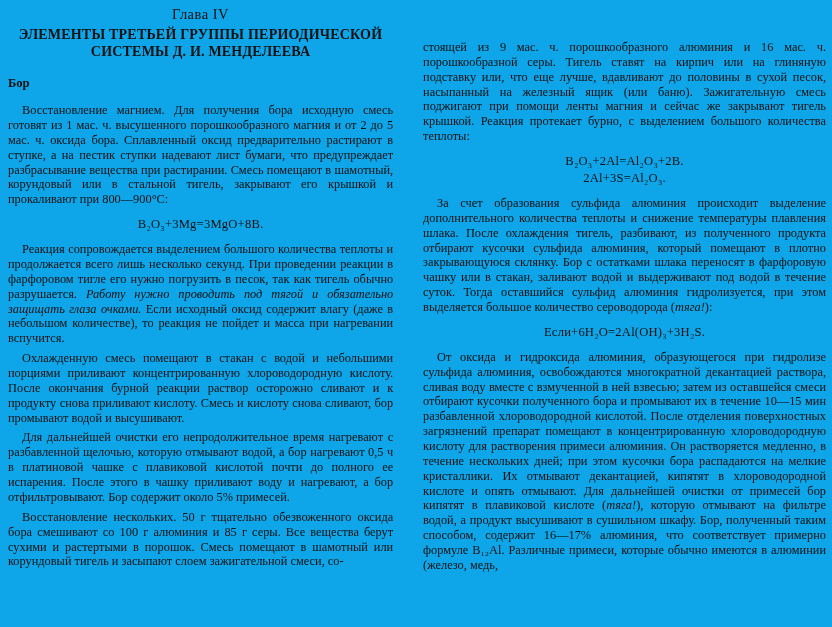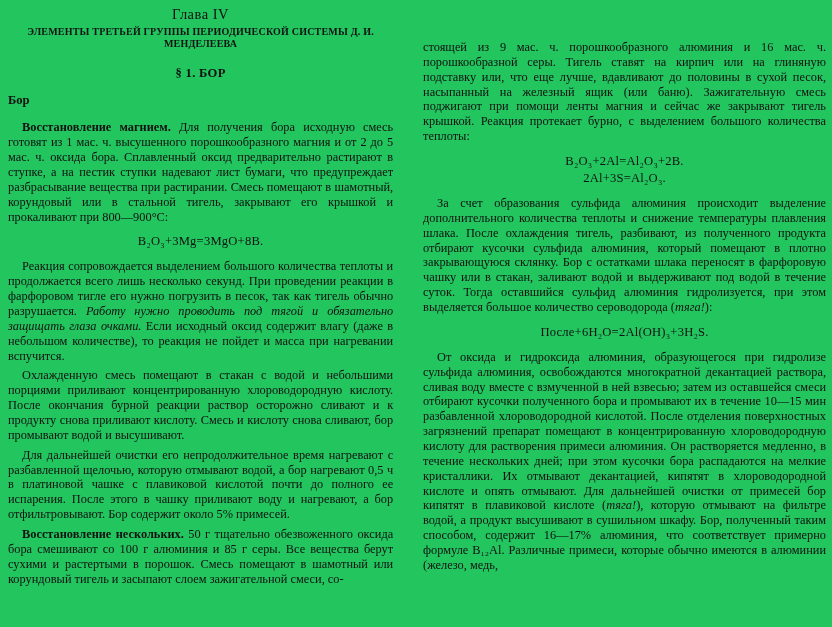--- a/index.html
+++ b/index.html
@@ -4,21 +4,21 @@
 <style>
   html, body {
     margin: 0;
     padding: 0;
     background: #ffffff;
   }
   .page {
     position: relative;
     width: 832px;
     height: 627px;
-    background: #22c55e;
+    background: #0ea5e9;
     font-family: "Liberation Serif", serif;
     color: #111;
     overflow: hidden;
   }
   .columns {
     display: flex;
     width: 832px;
     height: 627px;
     box-sizing: border-box;
     padding: 4px 6px 4px 8px;
@@ -50,21 +50,21 @@
 
   .chapter-label {
     text-align: center;
     font-size: 14.5px;
     letter-spacing: 0.5px;
     margin: 2px 0 3px 0;
     font-family: "Liberation Serif", serif;
   }
   .chapter-title {
     text-align: center;
-    font-size: 10px;
+    font-size: 14px;
     font-weight: bold;
     line-height: 1.22;
     margin: 0 0 16px 0;
     letter-spacing: 0.2px;
   }
   .section-head {
     text-align: center;
     font-size: 12.6px;
     font-weight: bold;
     margin: 4px 0 12px 0;
@@ -85,21 +85,21 @@
     margin: 0 0 5px 0;
     text-indent: 14px;
     hyphens: auto;
     -webkit-hyphens: auto;
   }
   p.body.noindent {
     text-indent: 0;
     margin-top: 36px;
   }
   .runin {
-    font-weight: bold;
+    font-weight: normal;
   }
   .ital {
     font-style: italic;
   }
 
   .equation {
     text-align: center;
     font-size: 12.6px;
     margin: 9px 0 9px 0;
     line-height: 1.35;
@@ -112,21 +112,20 @@
 </style>
 </head>
 <body>
 
 <div class="page">
   <div class="columns">
 
     <div class="col col-left">
       <div class="chapter-label">Глава IV</div>
       <div class="chapter-title">ЭЛЕМЕНТЫ ТРЕТЬЕЙ ГРУППЫ ПЕРИОДИЧЕСКОЙ СИСТЕМЫ Д. И. МЕНДЕЛЕЕВА</div>
-      <div class="section-head">§ 1. БОР</div>
       <div class="subsection-head">Бор</div>
 
       <p class="body"><span class="runin">Восстановление магнием.</span><span> Для получения бора исходную смесь готовят из 1 мас. ч. высушенного порошкообразного магния и от 2 до 5 мас. ч. оксида бора. Сплавленный оксид предварительно растирают в ступке, а на пестик ступки надевают лист бумаги, что предупреждает разбрасывание вещества при растирании. Смесь помещают в шамотный, корундовый или в стальной тигель, закрывают его крышкой и прокаливают при 800—900°C:</span></p>
 
       <div class="equation"><span class="line">B₂O₃+3Mg=3MgO+8B.</span></div>
 
       <p class="body"><span>Реакция сопровождается выделением большого количества теплоты и продолжается всего лишь несколько секунд. При проведении реакции в фарфоровом тигле его нужно погрузить в песок, так как тигель обычно разрушается. </span><span class="ital">Работу нужно проводить под тягой и обязательно защищать глаза очками.</span><span> Если исходный оксид содержит влагу (даже в небольшом количестве), то реакция не пойдет и масса при нагревании вспучится.</span></p>
 
       <p class="body">Охлажденную смесь помещают в стакан с водой и небольшими порциями приливают концентрированную хлороводородную кислоту. После окончания бурной реакции раствор осторожно сливают и к продукту снова приливают кислоту. Смесь и кислоту снова сливают, бор промывают водой и высушивают.</p>
 
@@ -140,19 +139,19 @@
     <div class="col col-right">
       <p class="body noindent">стоящей из 9 мас. ч. порошкообразного алюминия и 16 мас. ч. порошкообразной серы. Тигель ставят на кирпич или на глиняную подставку или, что еще лучше, вдавливают до половины в сухой песок, насыпанный на железный ящик (или баню). Зажигательную смесь поджигают при помощи ленты магния и сейчас же закрывают тигель крышкой. Реакция протекает бурно, с выделением большого количества теплоты:</p>
 
       <div class="equation">
         <div class="line">B₂O₃+2Al=Al₂O₃+2B.</div>
         <div class="line">2Al+3S=Al₂O₃.</div>
       </div>
 
       <p class="body"><span>За счет образования сульфида алюминия происходит выделение дополнительного количества теплоты и снижение температуры плавления шлака. После охлаждения тигель, разбивают, из полученного продукта отбирают кусочки сульфида алюминия, который помещают в плотно закрывающуюся склянку. Бор с остатками шлака переносят в фарфоровую чашку или в стакан, заливают водой и выдерживают под водой в течение суток. Тогда оставшийся сульфид алюминия гидролизуется, при этом выделяется большое количество сероводорода (</span><span class="ital">тяга!</span><span>):</span></p>
 
-      <div class="equation"><span class="line">После+6H₂O=2Al(OH)₃+3H₂S.</span></div>
+      <div class="equation"><span class="line">Если+6H₂O=2Al(OH)₃+3H₂S.</span></div>
 
       <p class="body"><span>От оксида и гидроксида алюминия, образующегося при гидролизе сульфида алюминия, освобождаются многократной декантацией раствора, сливая воду вместе с взмученной в ней взвесью; затем из оставшейся смеси отбирают кусочки полученного бора и промывают их в течение 10—15 мин разбавленной хлороводородной кислотой. После отделения поверхностных загрязнений препарат помещают в концентрированную хлороводородную кислоту для растворения примеси алюминия. Он растворяется медленно, в течение нескольких дней; при этом кусочки бора распадаются на мелкие кристаллики. Их отмывают декантацией, кипятят в хлороводородной кислоте и опять отмывают. Для дальнейшей очистки от примесей бор кипятят в плавиковой кислоте (</span><span class="ital">тяга!</span><span>), которую отмывают на фильтре водой, а продукт высушивают в сушильном шкафу. Бор, полученный таким способом, содержит 16—17% алюминия, что соответствует примерно формуле B₁₂Al. Различные примеси, которые обычно имеются в алюминии (железо, медь,</span></p>
     </div>
 
   </div>
 </div>
 
 </body></html>

